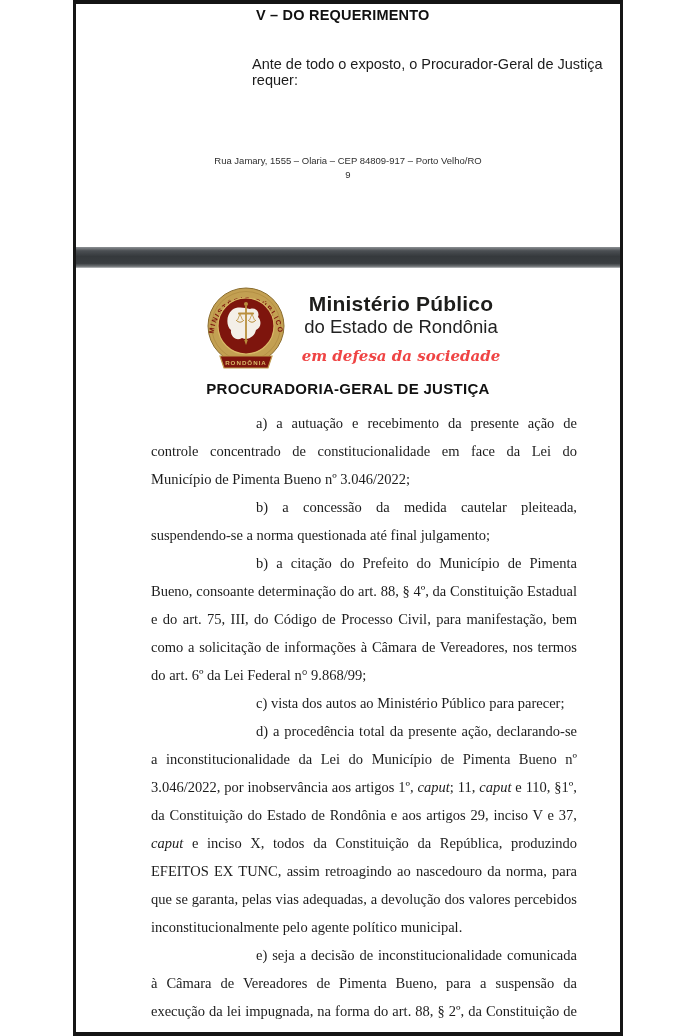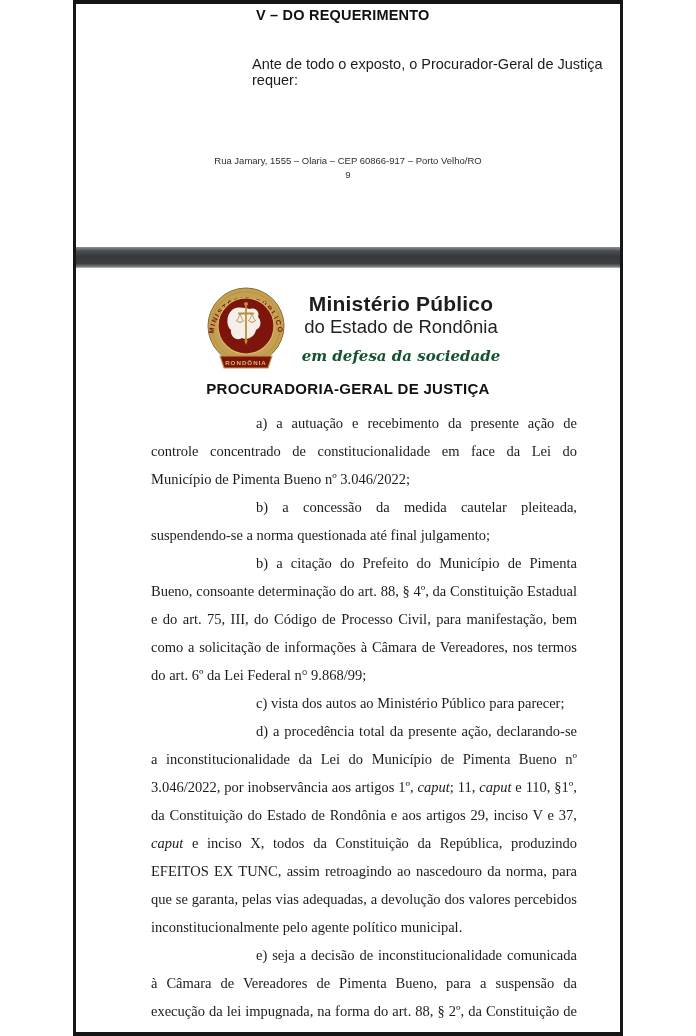--- a/index.html
+++ b/index.html
@@ -39,21 +39,21 @@
 
   .letterhead {
     display:flex; justify-content:center; align-items:center;
     margin-top:16px; gap:6px;
   }
   .seal { width:100px; height:90px; flex:0 0 auto; }
   .wordmark { display:flex; flex-direction:column; align-items:center; }
   .org1 { font-size:21px; font-weight:bold; color:#1d1d1b; line-height:24px; letter-spacing:.2px; }
   .org2 { font-size:18.5px; color:#222; line-height:21px; }
   .motto { font-family:"DejaVu Serif", serif; font-style:italic; font-weight:600;
-           font-size:15px; color:#14532d; line-height:20px; margin-top:9px; }
+           font-size:15px; color:#ef4444; line-height:20px; margin-top:9px; }
 
   .dept {
     text-align:center; margin-top:6px;
     font-size:15px; font-weight:bold; letter-spacing:.3px; color:#111;
   }
 
   .doc-body { padding:12px 43px 0 75px;font-family:Liberation Serif, serif; }
   .doc-body p, .closing {
     font-size:14.5px; line-height:28px; text-align:justify;
     text-indent:105px; color:#1c1c1c;
@@ -66,21 +66,21 @@
 </style>
 </head>
 <body>
 
 <div class="frame">
 
   <div class="page-prev">
     <div class="section-heading">V – DO REQUERIMENTO</div>
     <div class="intro-line">Ante de todo o exposto, o Procurador-Geral de Justiça requer:</div>
     <div class="page-footer">
-      <div>Rua Jamary, 1555 – Olaria – CEP 60866-917 – Porto Velho/RO</div>
+      <div>Rua Jamary, 1555 – Olaria – CEP 84809-917 – Porto Velho/RO</div>
       <div>9</div>
     </div>
   </div>
 
   <div class="page-separator"></div>
 
   <div class="page-cur">
 
     <div class="letterhead">
       <svg class="seal" viewBox="0 0 100 90">

